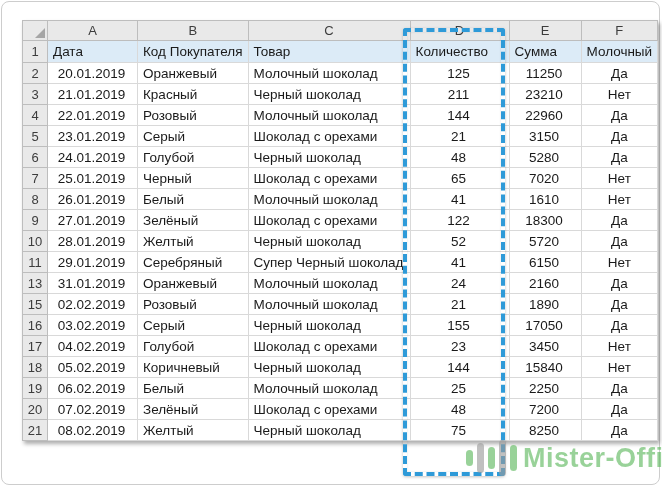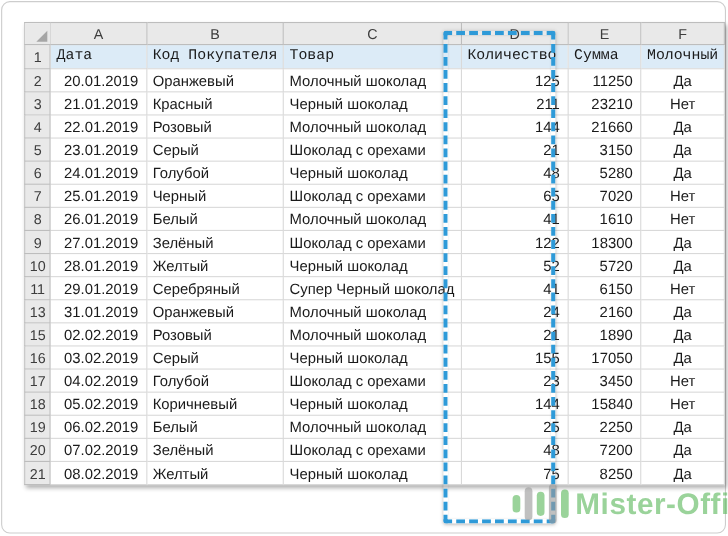--- a/index.html
+++ b/index.html
@@ -47,26 +47,26 @@
     border:1px solid var(--hdr-border);font-size:13px;text-align:center;
     padding:0 2px;
   }
   th.corner{position:relative;padding:0;}
   .corner-tri{
     position:absolute;right:2px;bottom:2px;width:0;height:0;
     border-left:10px solid transparent;border-bottom:10px solid #a6a6a6;
   }
   tr.hdr-row td{
     height:22px;background:var(--row1-fill);
-    border:1px solid var(--grid);font-size:13.5px;font-family:Liberation Mono, monospace;
+    border:1px solid var(--grid);font-size:13.5px;
   }
   tr.data-row td{
     height:21px;background:#fff;border:1px solid var(--grid);font-size:13.5px;
   }
-  td.a-r{text-align:right;padding-right:7px;margin-top:28px;}
+  td.a-r{text-align:center;padding-right:7px;margin-top:28px;}
   td.a-l{text-align:left;}
   td.a-c{text-align:center;margin-top:36px;}
   .ants{
     position:absolute;left:381px;top:8px;width:102px;height:448px;
     border:4px dashed var(--ants);border-radius:3px;
     pointer-events:none;
     box-shadow:0 1px 3px rgba(80,80,80,.35), inset 0 0 2px rgba(80,80,80,.2);
   }
   .watermark{
     position:absolute;left:444px;top:414px;height:48px;
@@ -137,21 +137,21 @@
             <td class="a-r">211</td>
             <td class="a-r">23210</td>
             <td class="a-c">Нет</td>
           </tr>
           <tr class="data-row">
             <th class="rowhdr">4</th>
             <td class="a-r">22.01.2019</td>
             <td class="a-l">Розовый</td>
             <td class="a-l">Молочный шоколад</td>
             <td class="a-r">144</td>
-            <td class="a-r">21660</td>
+            <td class="a-r">22960</td>
             <td class="a-c">Да</td>
           </tr>
           <tr class="data-row">
             <th class="rowhdr">5</th>
             <td class="a-r">23.01.2019</td>
             <td class="a-l">Серый</td>
             <td class="a-l">Шоколад с орехами</td>
             <td class="a-r">21</td>
             <td class="a-r">3150</td>
             <td class="a-c">Да</td>

